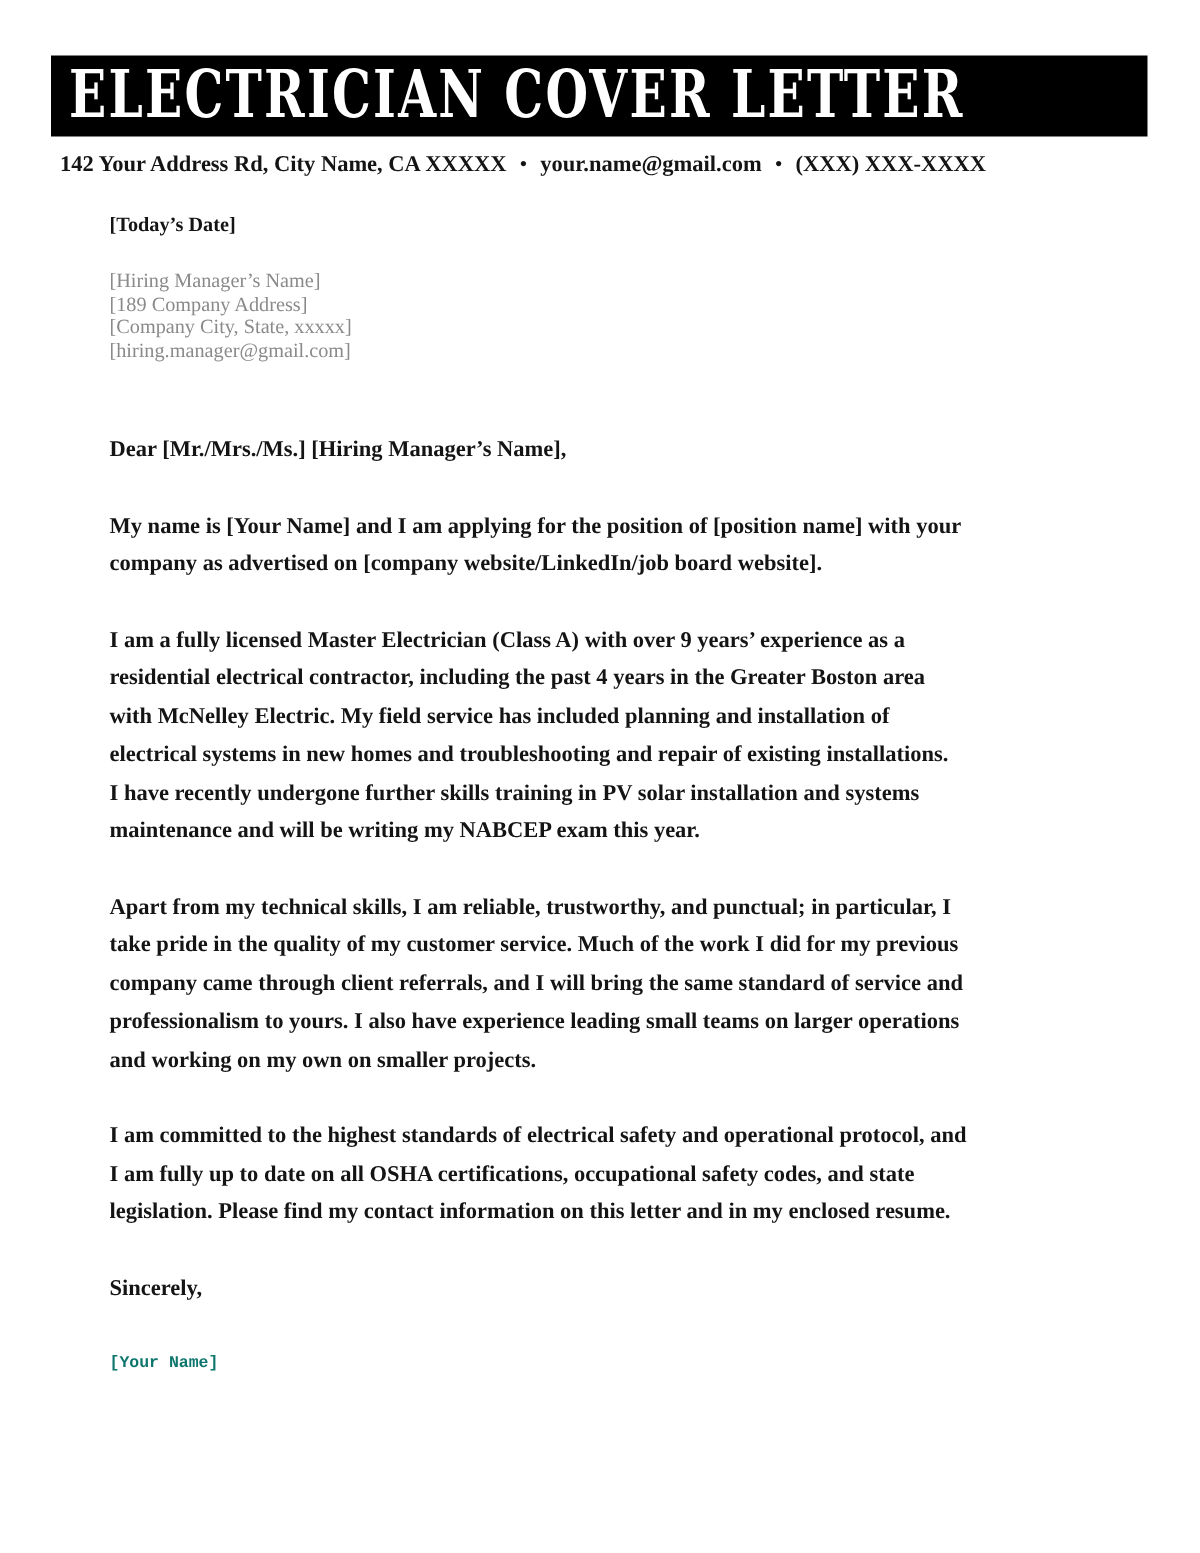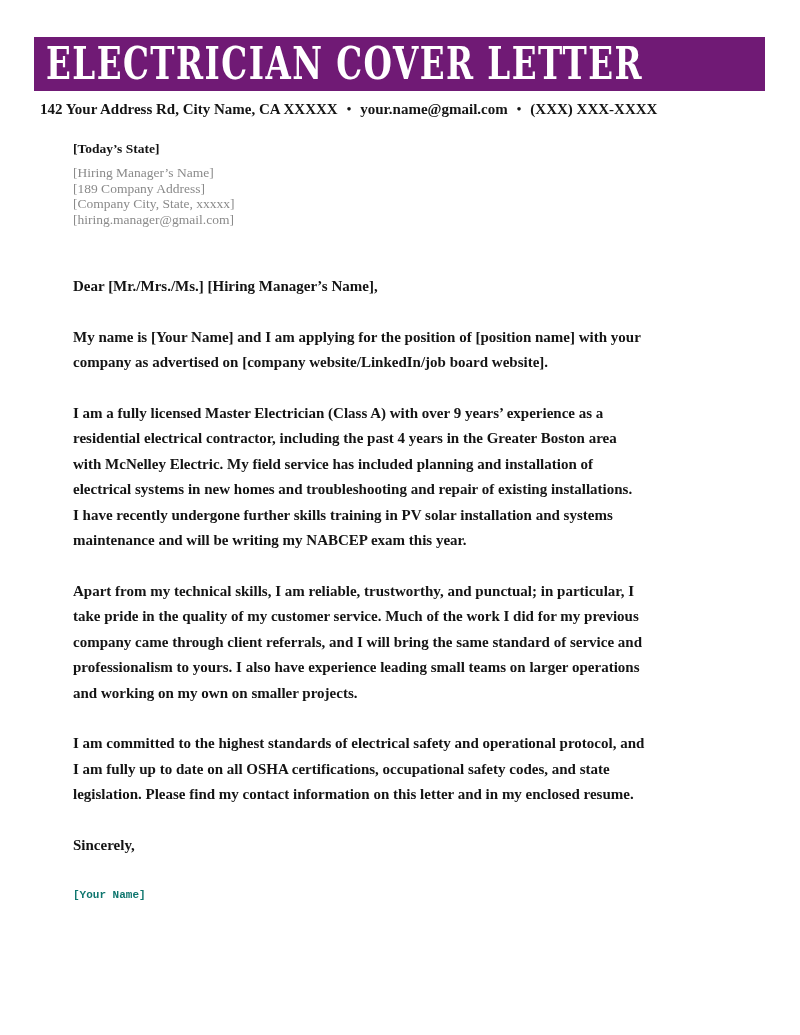--- a/index.html
+++ b/index.html
@@ -9,21 +9,21 @@
     height: 1035px;
     background: #ffffff;
     font-family: "Liberation Serif", serif;
     color: #141414;
   }
 
   .banner {
     margin: 37px 0 0 34px;
     width: 731px;
     height: 54px;
-    background: #701a75;
+    background: #000000;
     display: flex;
     align-items: center;
     padding: 0 12px;
     overflow: hidden;
   }
   .banner-title {
     font-family: "DejaVu Serif", serif;
     font-weight: 700;
     font-size: 44px;
     line-height: 1;
@@ -49,21 +49,21 @@
   }
 
   .date-line {
     margin: 23px 0 0 73px;
     font-size: 13.5px;
     font-weight: 700;
     color: #141414;
   }
 
   .recipient-block {
-    margin: 8px 0 0 73px;
+    margin: 21px 0 0 73px;
     font-size: 13.5px;
     line-height: 15.5px;
     font-weight: 400;
     color: #8a8a8a;
   }
 
   .letter-body {
     margin: 47px 0 16px 73px;
     width: 700px;
     font-size: 15px;
@@ -87,21 +87,21 @@
 <body>
 
 <header class="banner">
   <div class="banner-title">ELECTRICIAN COVER LETTER</div>
 </header>
 
 <div class="contact-line">
   <span>142 Your Address Rd, City Name, CA XXXXX</span><span class="sep">•</span><span>your.name@gmail.com</span><span class="sep">•</span><span>(XXX) XXX-XXXX</span>
 </div>
 
-<div class="date-line">[Today’s State]</div>
+<div class="date-line">[Today’s Date]</div>
 
 <div class="recipient-block">
   <div>[Hiring Manager’s Name]</div>
   <div>[189 Company Address]</div>
   <div>[Company City, State, xxxxx]</div>
   <div>[hiring.manager@gmail.com]</div>
 </div>
 
 <div class="letter-body">
   <p>Dear [Mr./Mrs./Ms.] [Hiring Manager’s Name],</p>

